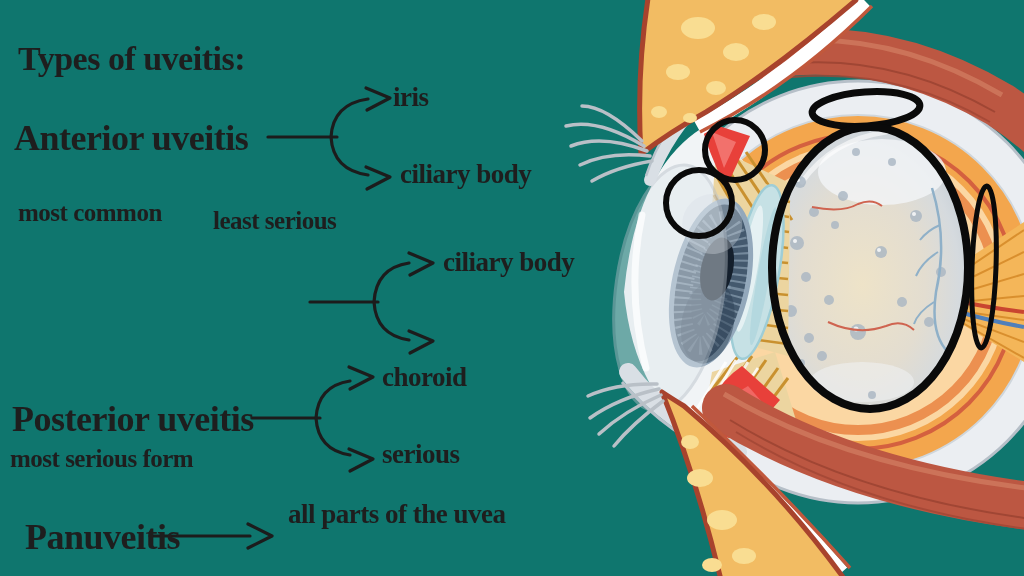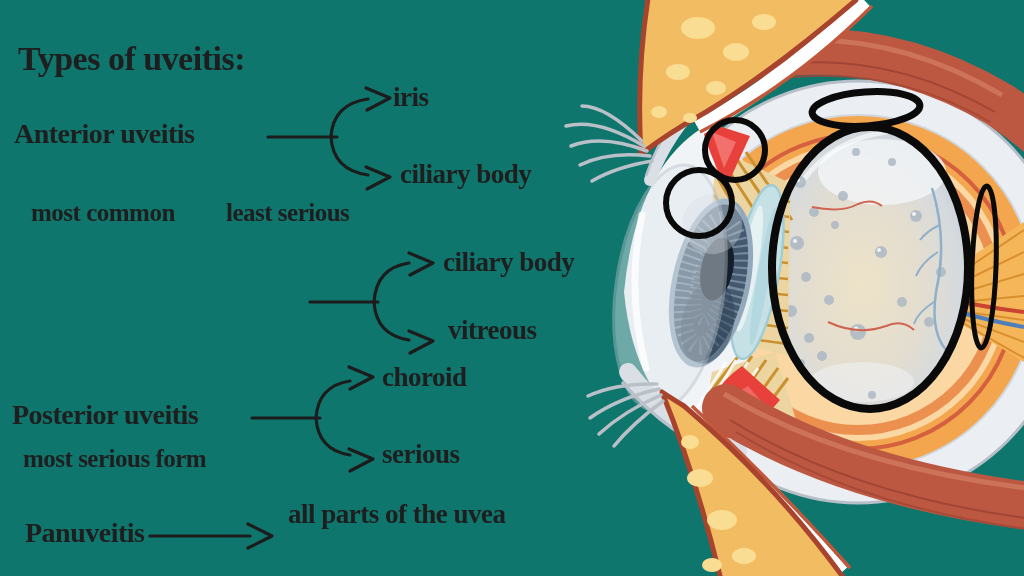--- a/index.html
+++ b/index.html
@@ -5,23 +5,23 @@
   html,body{margin:0;padding:0;}
   #stage{
     position:relative;width:1024px;height:576px;background:#0f766e;overflow:hidden;
     font-family:Liberation Serif, serif;
   }
   .txt{
     position:absolute;color:#1e1e1e;font-weight:700;white-space:nowrap;
     letter-spacing:-0.5px;line-height:1;
   }
   .title{font-size:34px;}
-  .label{font-size:28px;}
+  .label{font-size:36px;}
   .target{font-size:27px;text-align:right;}
-  .note{font-size:25px;margin-left:13px;}
+  .note{font-size:25px;}
   svg{position:absolute;left:0;top:0;}
 </style>
 </head>
 <body>
 
 <div id="stage">
 
   <svg width="1024" height="576" viewBox="0 0 1024 576">
     <defs>
       <radialGradient id="vitg" cx="46%" cy="56%" r="72%">
@@ -276,24 +276,23 @@
       </g>
     </g>
   </svg>
 
   <div class="txt title" style="left:18px;top:42px">Types of uveitis:</div>
 
   <div class="txt label" style="left:14px;top:120px">Anterior uveitis</div>
   <div class="txt target" style="left:393px;top:84px">iris</div>
   <div class="txt target" style="left:400px;top:161px">ciliary body</div>
   <div class="txt note" style="left:18px;top:200px">most common</div>
-  <div class="txt note" style="left:213px;top:200px">least serious</div>
+  <div class="txt note" style="left:213px;top:208px">least serious</div>
 
   <div class="txt target" style="left:443px;top:249px">ciliary body</div>
-  <div class="txt target" style="left:448px;top:317px">vitreous</div>
 
   <div class="txt target" style="left:382px;top:364px">choroid</div>
   <div class="txt label" style="left:12px;top:401px">Posterior uveitis</div>
   <div class="txt target" style="left:382px;top:441px">serious</div>
   <div class="txt note" style="left:10px;top:446px">most serious form</div>
 
   <div class="txt label" style="left:25px;top:519px">Panuveitis</div>
   <div class="txt target" style="left:288px;top:501px">all parts of the uvea</div>
 
 </div>

